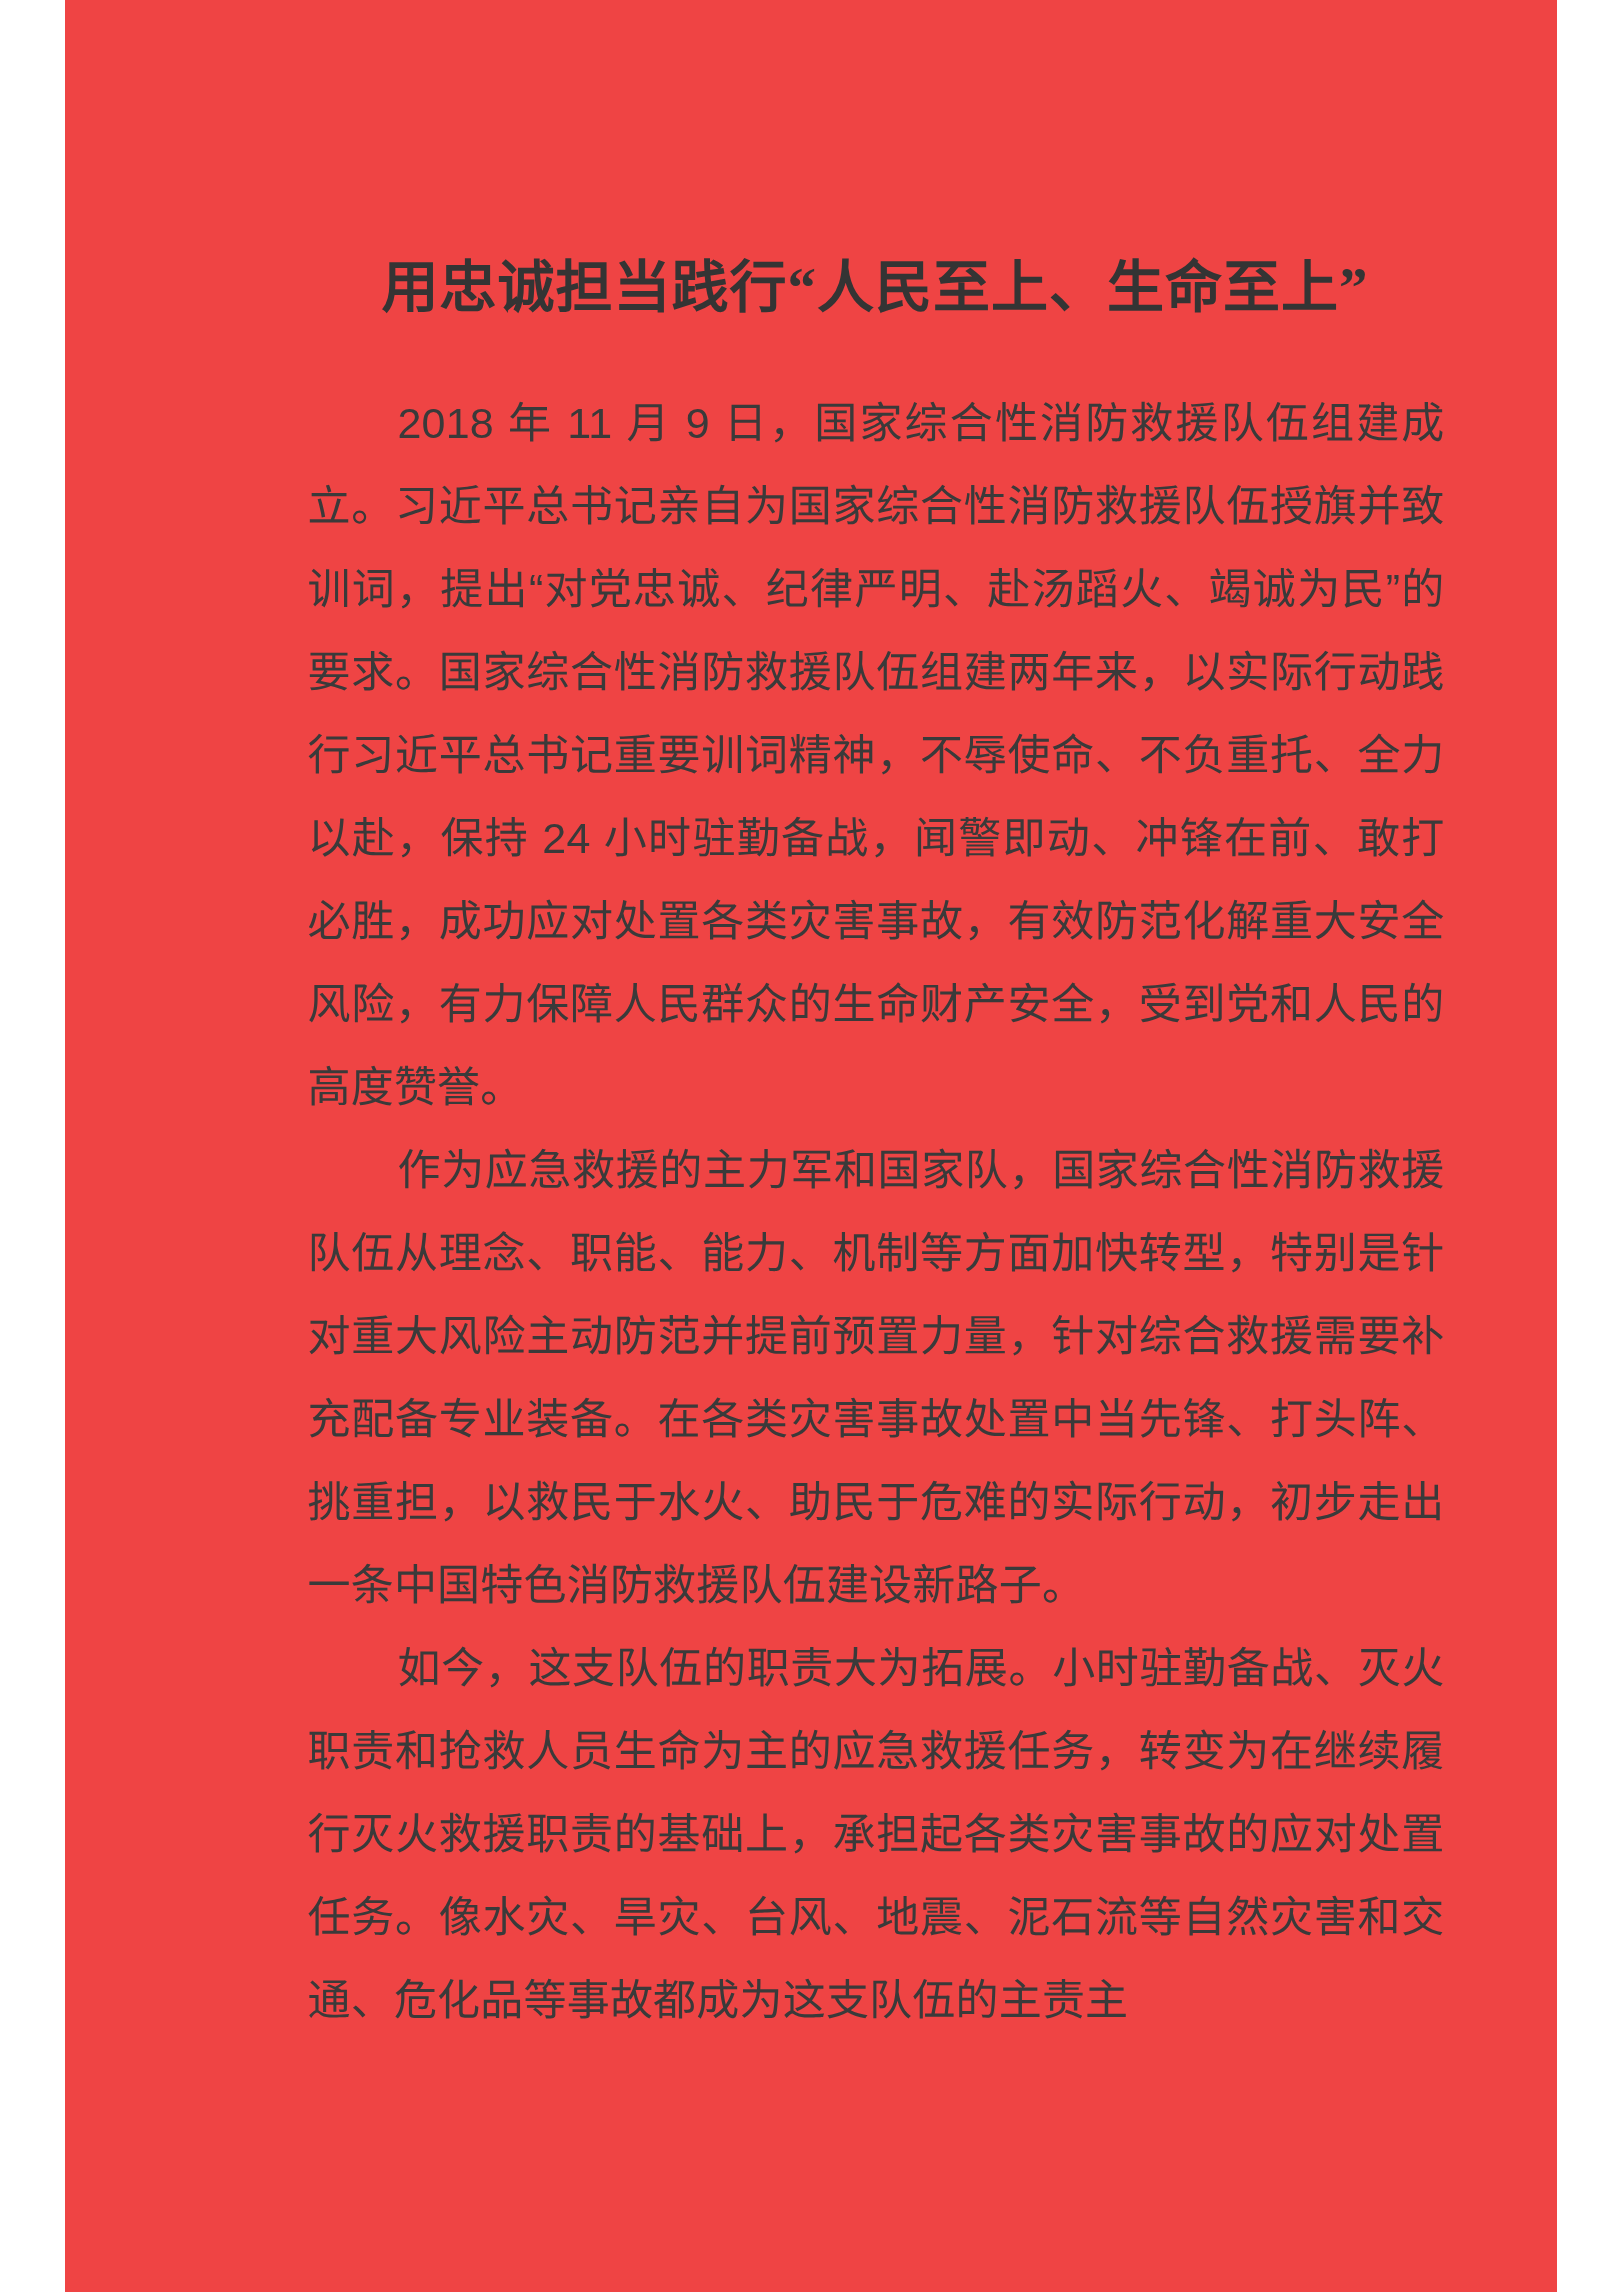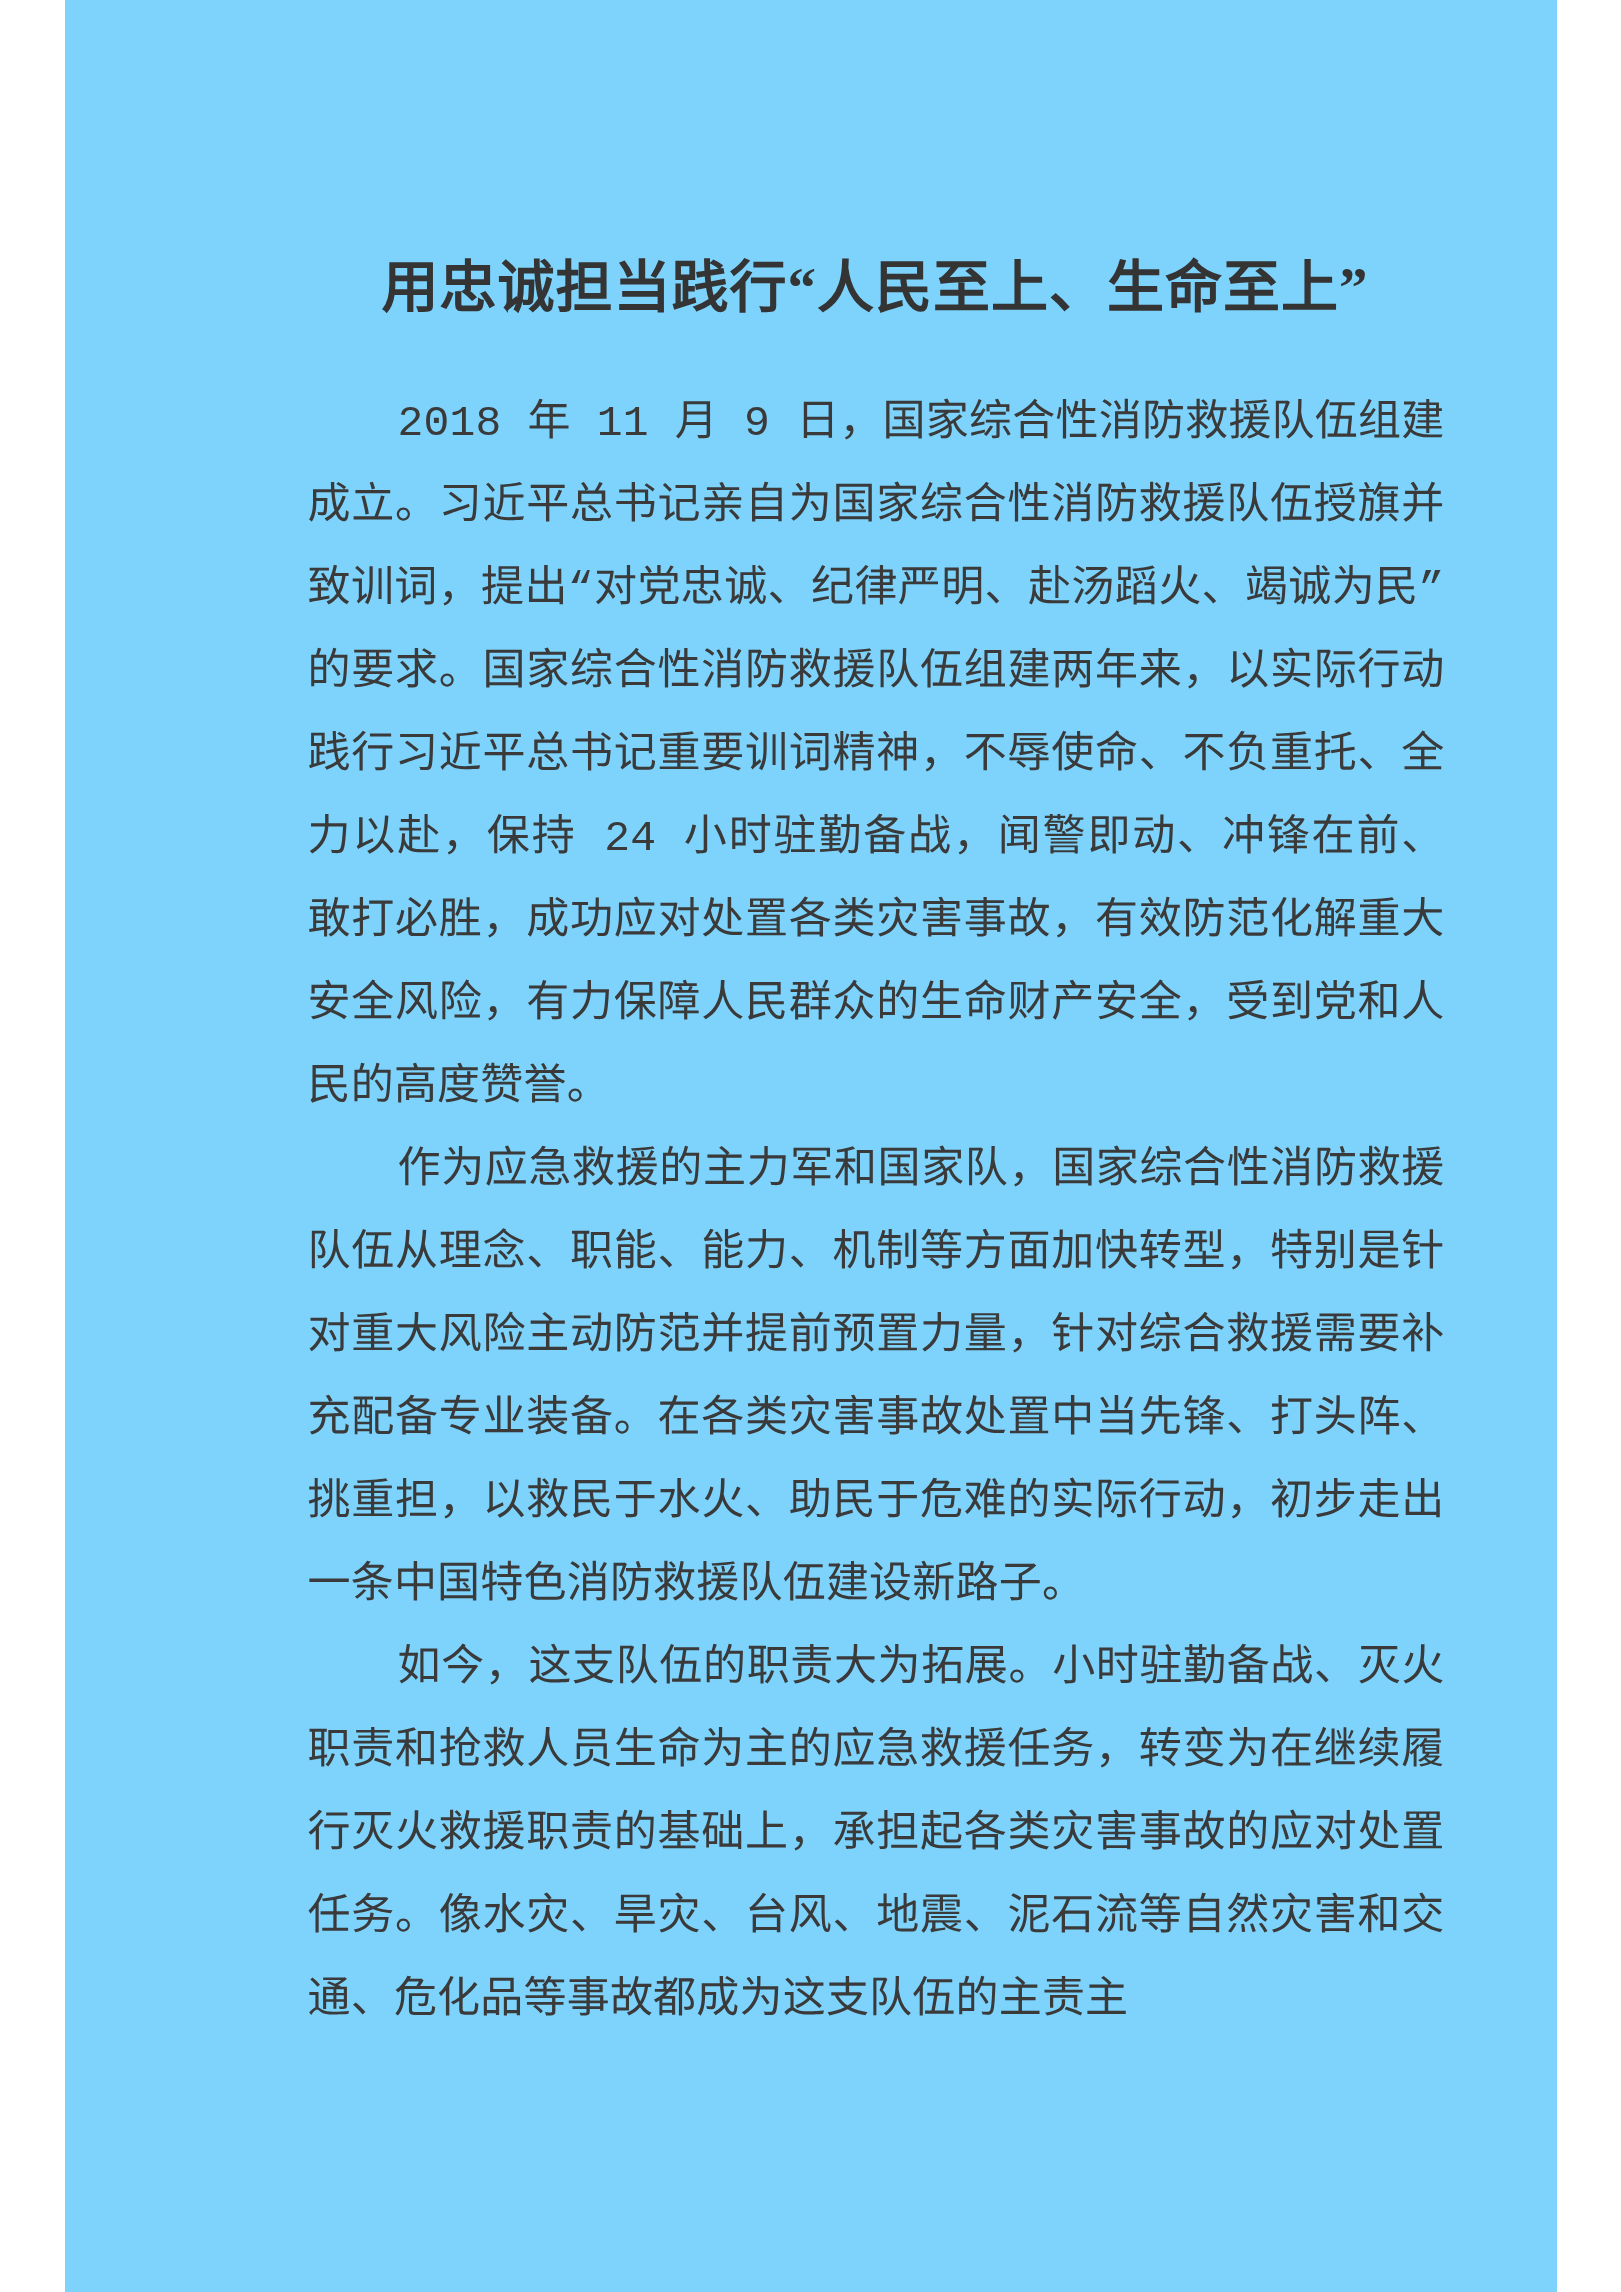--- a/index.html
+++ b/index.html
@@ -6,21 +6,21 @@
   html, body {
     margin: 0;
     padding: 0;
     background: #ffffff;
   }
 
   #page {
     position: relative;
     width: 1492px;
     height: 2293px;
-    background: #7dd3fc;
+    background: #ef4444;
     margin: 0 auto;
     overflow: hidden;
     box-sizing: border-box;
   }
 
   
   #doc-title {
     position: absolute;
     top: 214px;
     left: 0;
@@ -37,21 +37,21 @@
 
   
   #doc-body {
     position: absolute;
     top: 382px;
     left: 243px;
     width: 1137px;
   }
 
   .para {
-    font-family: Liberation Mono, monospace;
+    font-family: Liberation Sans, sans-serif;
     font-size: 43px;
     line-height: 83px;
     color: #3a3a3a;
     text-align: justify;
     text-justify: inter-character;
     text-indent: 90px;
     margin: 0;
     letter-spacing: 0.2px;
     word-break: break-all;
   }

